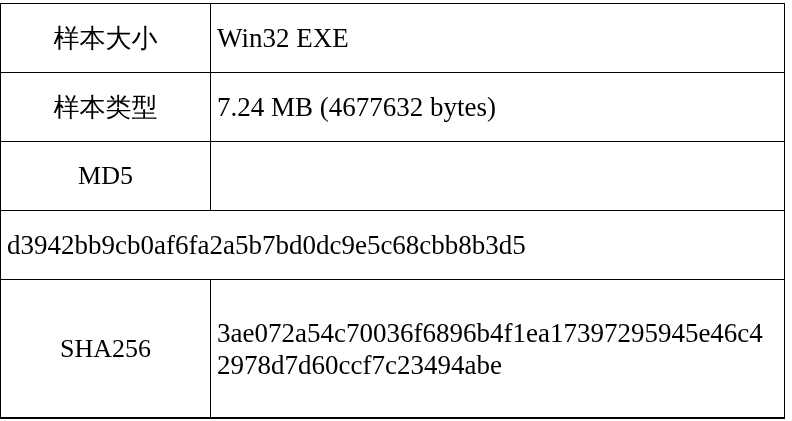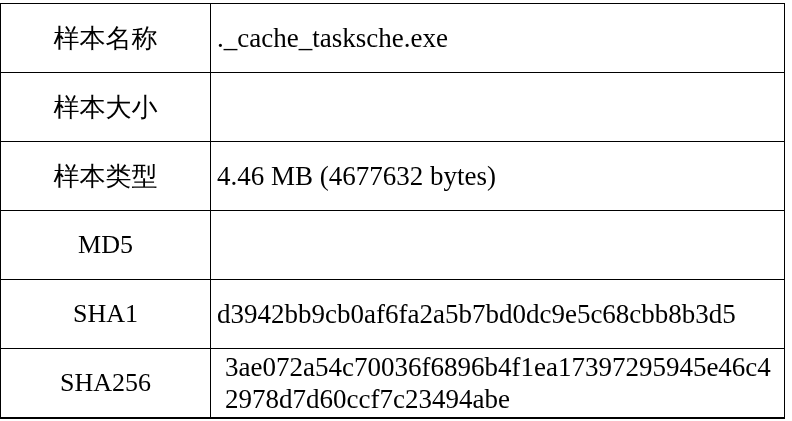--- a/index.html
+++ b/index.html
@@ -33,21 +33,20 @@
     flex-direction: row;
     box-sizing: border-box;
     border-bottom: 1px solid #000000;
     height: 69px;
     flex: 0 0 auto;
   }
   .table-row:last-child {
     border-bottom: none;
     height: auto;
     flex: 1 1 auto;
-    gap: 8px;
   }
   .cell-label {
     box-sizing: border-box;
     width: 210px;
     flex: 0 0 210px;
     border-right: 1px solid #000000;
     display: flex;
     align-items: center;
     justify-content: center;
     font-size: 26px;
@@ -64,40 +63,36 @@
     padding: 0 8px 0 6px;
     word-break: break-all;
     overflow: hidden;
   }
 </style>
 </head>
 <body>
 
 <div class="sample-table">
 
-  <div class="table-row">
-    <div class="cell-label">样本名称</div>
-    <div class="cell-value">._cache_tasksche.exe</div>
-  </div>
 
   <div class="table-row">
     <div class="cell-label">样本大小</div>
+    <div class="cell-value">Win32 EXE</div>
   </div>
 
   <div class="table-row">
     <div class="cell-label">样本类型</div>
-    <div class="cell-value">4.46 MB (4677632 bytes)</div>
+    <div class="cell-value">7.24 MB (4677632 bytes)</div>
   </div>
 
   <div class="table-row">
     <div class="cell-label">MD5</div>
   </div>
 
   <div class="table-row">
-    <div class="cell-label">SHA1</div>
     <div class="cell-value">d3942bb9cb0af6fa2a5b7bd0dc9e5c68cbb8b3d5</div>
   </div>
 
   <div class="table-row">
     <div class="cell-label">SHA256</div>
     <div class="cell-value">3ae072a54c70036f6896b4f1ea17397295945e46c42978d7d60ccf7c23494abe</div>
   </div>
 
 </div>
 

